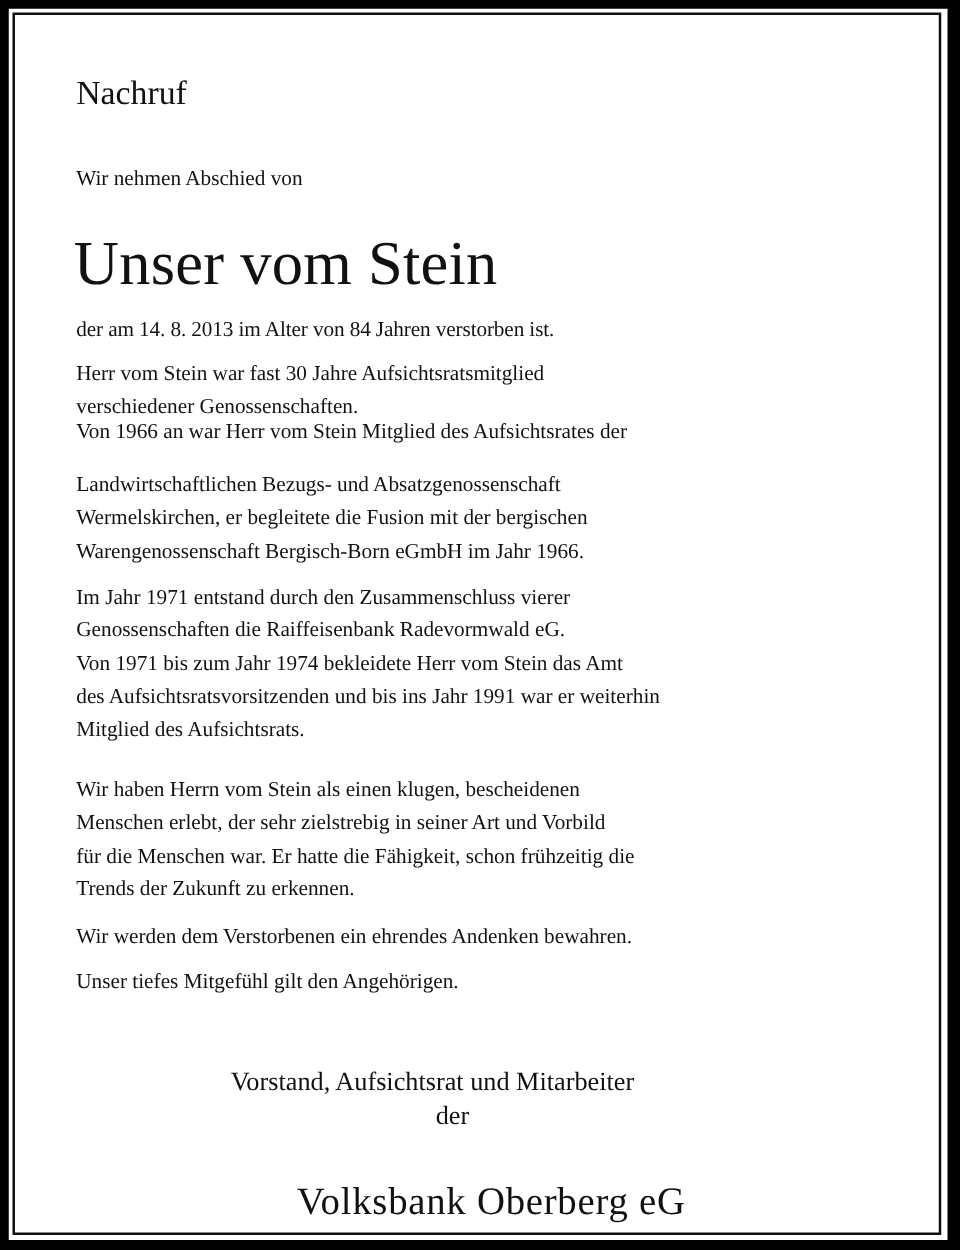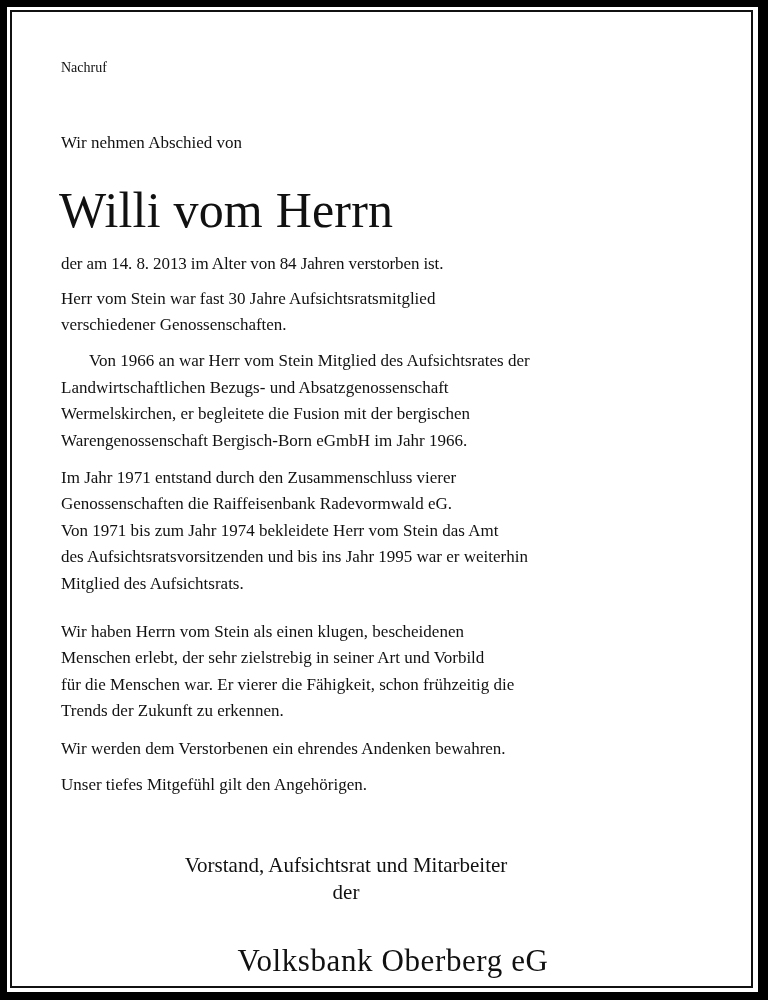--- a/index.html
+++ b/index.html
@@ -36,21 +36,21 @@
     background: #ffffff;
   }
   .line {
     position: absolute;
     left: 61px;
     white-space: nowrap;
     font-size: 17px;
     line-height: 1;
   }
   .heading-small {
-    font-size: 14px;
+    font-size: 27px;
   }
   .name {
     position: absolute;
     left: 59px;
     font-size: 50px;
     line-height: 1;
     white-space: nowrap;
     letter-spacing: 0.2px;
   }
   .center {
@@ -67,59 +67,59 @@
 </head>
 <body>
 
 <div class="outer-frame"></div>
 <div class="white-gap"></div>
 <div class="inner-line"></div>
 
 <div>
   <div class="line heading-small" style="top:61px;">Nachruf</div>
   <div class="line" style="top:134px;">Wir nehmen Abschied von</div>
-  <div class="name" style="top:185px;">Willi vom Herrn</div>
+  <div class="name" style="top:185px;">Unser vom Stein</div>
 
   <div>
     <div class="line" style="top:255px; letter-spacing:-0.1px;">der am 14. 8. 2013 im Alter von 84 Jahren verstorben ist.</div>
   </div>
 
   <div>
     <div class="line" style="top:290px;">Herr vom Stein war fast 30 Jahre Aufsichtsratsmitglied</div>
     <div class="line" style="top:316px;">verschiedener Genossenschaften.</div>
   </div>
 
   <div>
-    <div class="line" style="top:352px;margin-left:28px;">Von 1966 an war Herr vom Stein Mitglied des Aufsichtsrates der</div>
+    <div class="line" style="top:336px;">Von 1966 an war Herr vom Stein Mitglied des Aufsichtsrates der</div>
     <div class="line" style="top:379px;">Landwirtschaftlichen Bezugs- und Absatzgenossenschaft</div>
     <div class="line" style="top:405px;">Wermelskirchen, er begleitete die Fusion mit der bergischen</div>
     <div class="line" style="top:432px;">Warengenossenschaft Bergisch-Born eGmbH im Jahr 1966.</div>
   </div>
 
   <div>
     <div class="line" style="top:469px;">Im Jahr 1971 entstand durch den Zusammenschluss vierer</div>
     <div class="line" style="top:495px;">Genossenschaften die Raiffeisenbank Radevormwald eG.</div>
     <div class="line" style="top:522px;">Von 1971 bis zum Jahr 1974 bekleidete Herr vom Stein das Amt</div>
-    <div class="line" style="top:548px;">des Aufsichtsratsvorsitzenden und bis ins Jahr 1995 war er weiterhin</div>
+    <div class="line" style="top:548px;">des Aufsichtsratsvorsitzenden und bis ins Jahr 1991 war er weiterhin</div>
     <div class="line" style="top:575px;">Mitglied des Aufsichtsrats.</div>
   </div>
 
   <div>
     <div class="line" style="top:623px;">Wir haben Herrn vom Stein als einen klugen, bescheidenen</div>
     <div class="line" style="top:649px;">Menschen erlebt, der sehr zielstrebig in seiner Art und Vorbild</div>
-    <div class="line" style="top:676px;">für die Menschen war. Er vierer die Fähigkeit, schon frühzeitig die</div>
+    <div class="line" style="top:676px;">für die Menschen war. Er hatte die Fähigkeit, schon frühzeitig die</div>
     <div class="line" style="top:702px;">Trends der Zukunft zu erkennen.</div>
   </div>
 
   <div>
     <div class="line" style="top:740px;">Wir werden dem Verstorbenen ein ehrendes Andenken bewahren.</div>
   </div>
 
   <div>
     <div class="line" style="top:776px;">Unser tiefes Mitgefühl gilt den Angehörigen.</div>
   </div>
 
   <div>
     <div class="center sig-small" style="top:855px;">Vorstand, Aufsichtsrat und Mitarbeiter</div>
-    <div class="center sig-small" style="top:882px;">der</div>
+    <div class="center sig-small" style="top:882px;margin-left:16px;">der</div>
     <div class="center sig-bank" style="top:945px;padding-left:47px;">Volksbank Oberberg eG</div>
   </div>
 </div>
 
 </body></html>

